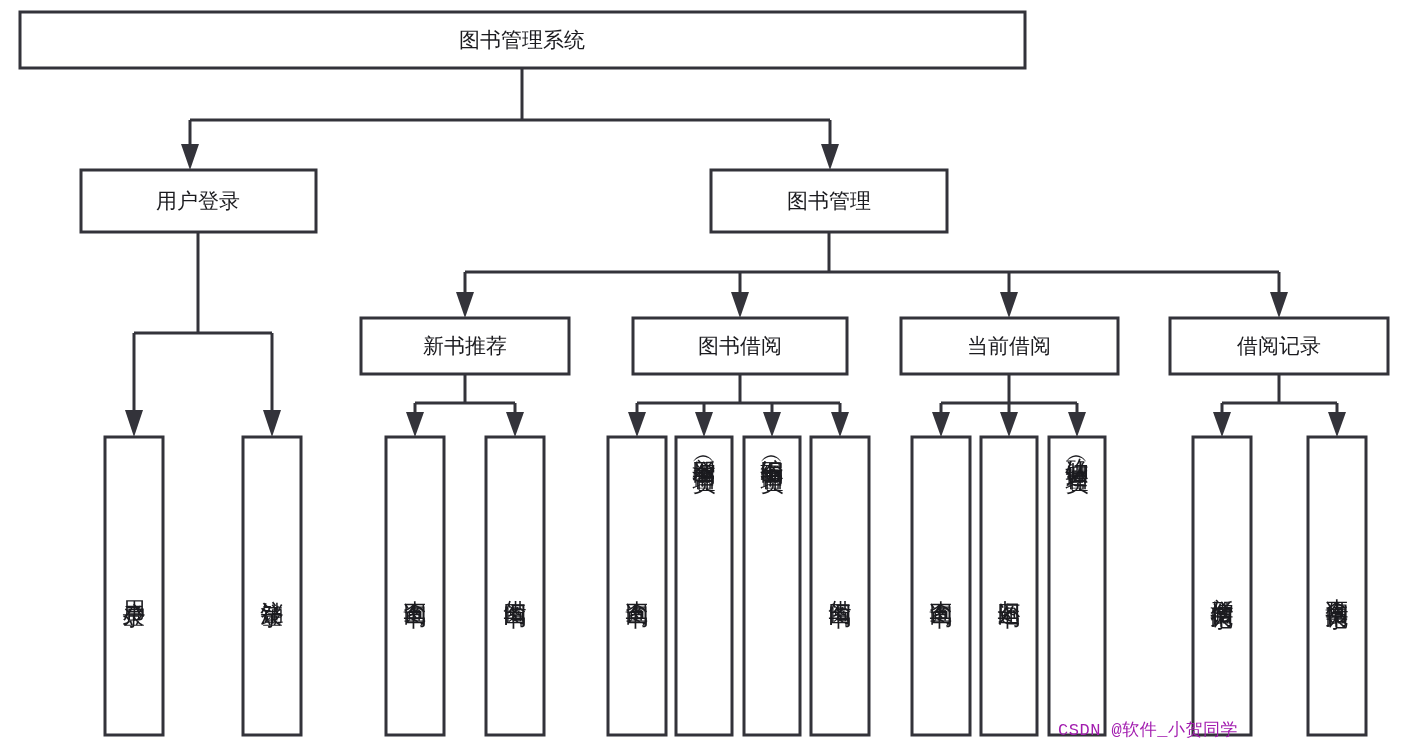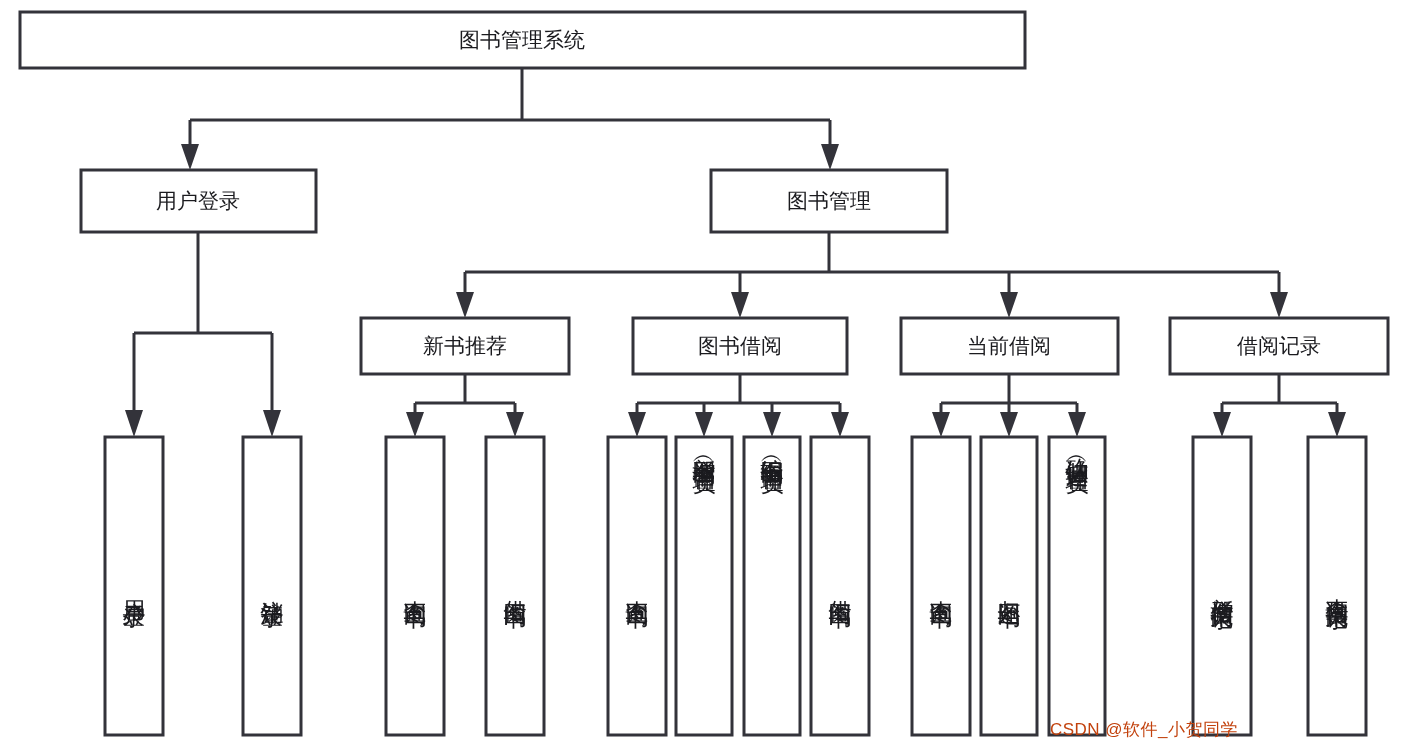--- a/index.html
+++ b/index.html
@@ -67,23 +67,23 @@
     line-height: 1.18;
     letter-spacing: 2px;
     color: #1b1b1f;
     white-space: nowrap;
     text-align: center;
   }
   .watermark {
     position: absolute;
     right: 16px;
     bottom: 6px;
-    font-family: Liberation Sans, sans-serif;
+    font-family: Liberation Mono, monospace;
     font-size: 17px;
-    color: #c2410c;
+    color: #a21caf;
     letter-spacing: 0.5px;
     white-space: nowrap;
   }
 </style>
 </head>
 <body>
 
 <div id="diagram-root">
 
   <svg class="diagram-canvas" viewBox="0 0 1405 747" xmlns="http://www.w3.org/2000/svg">

